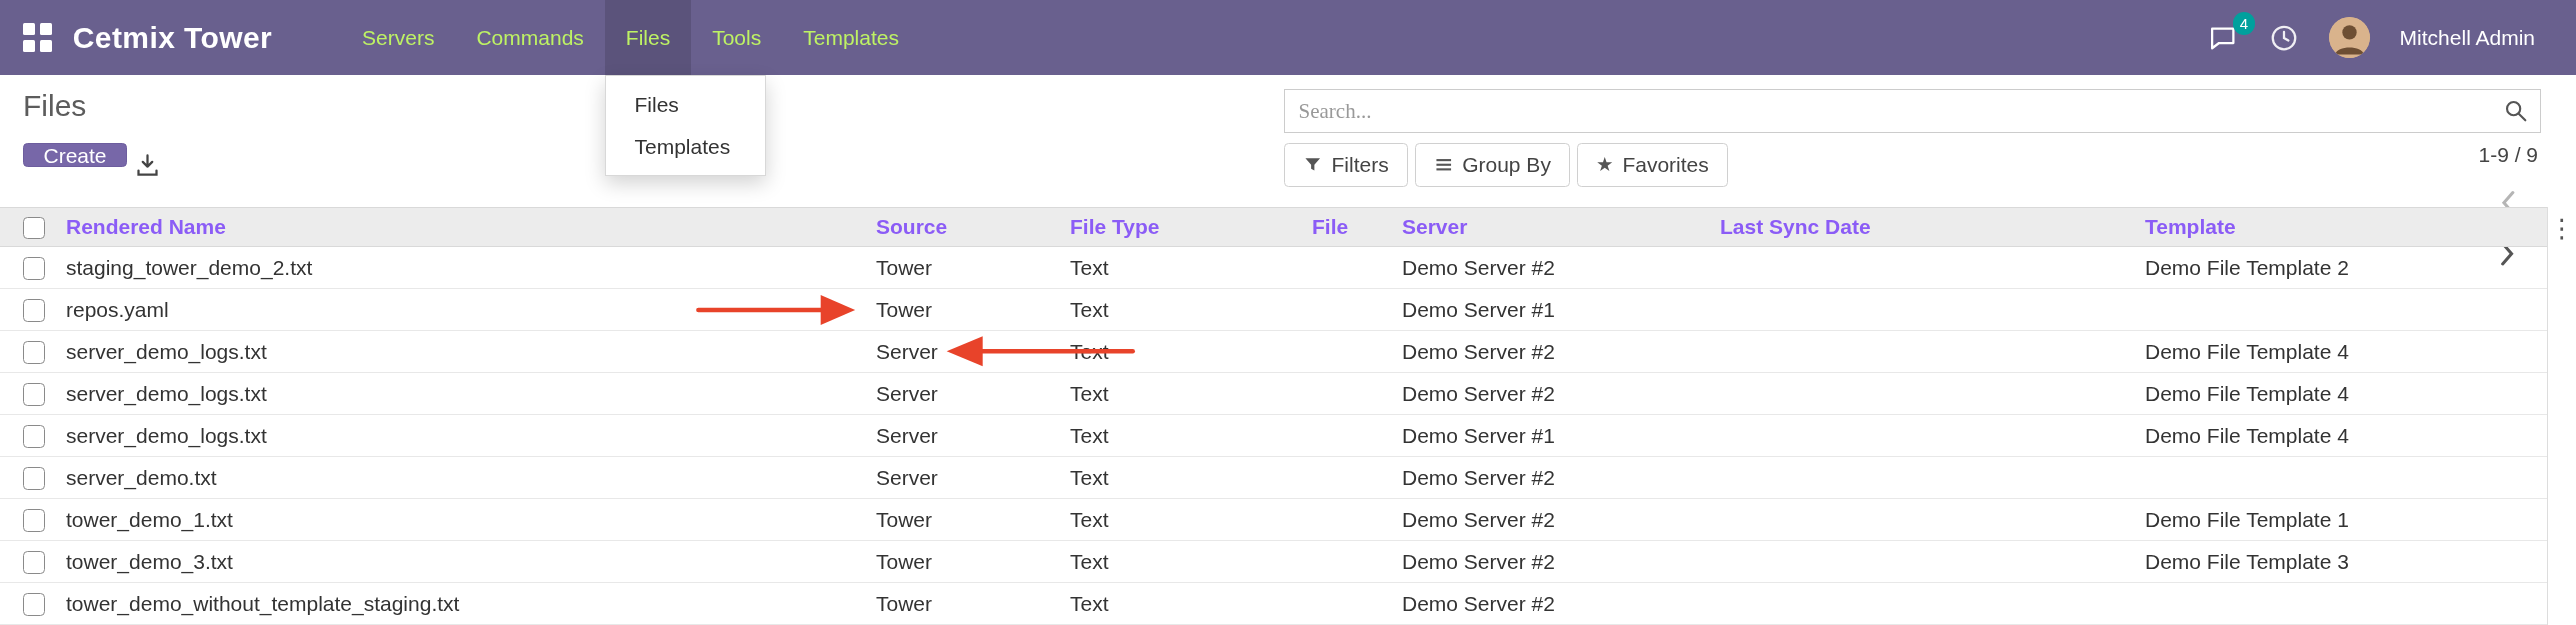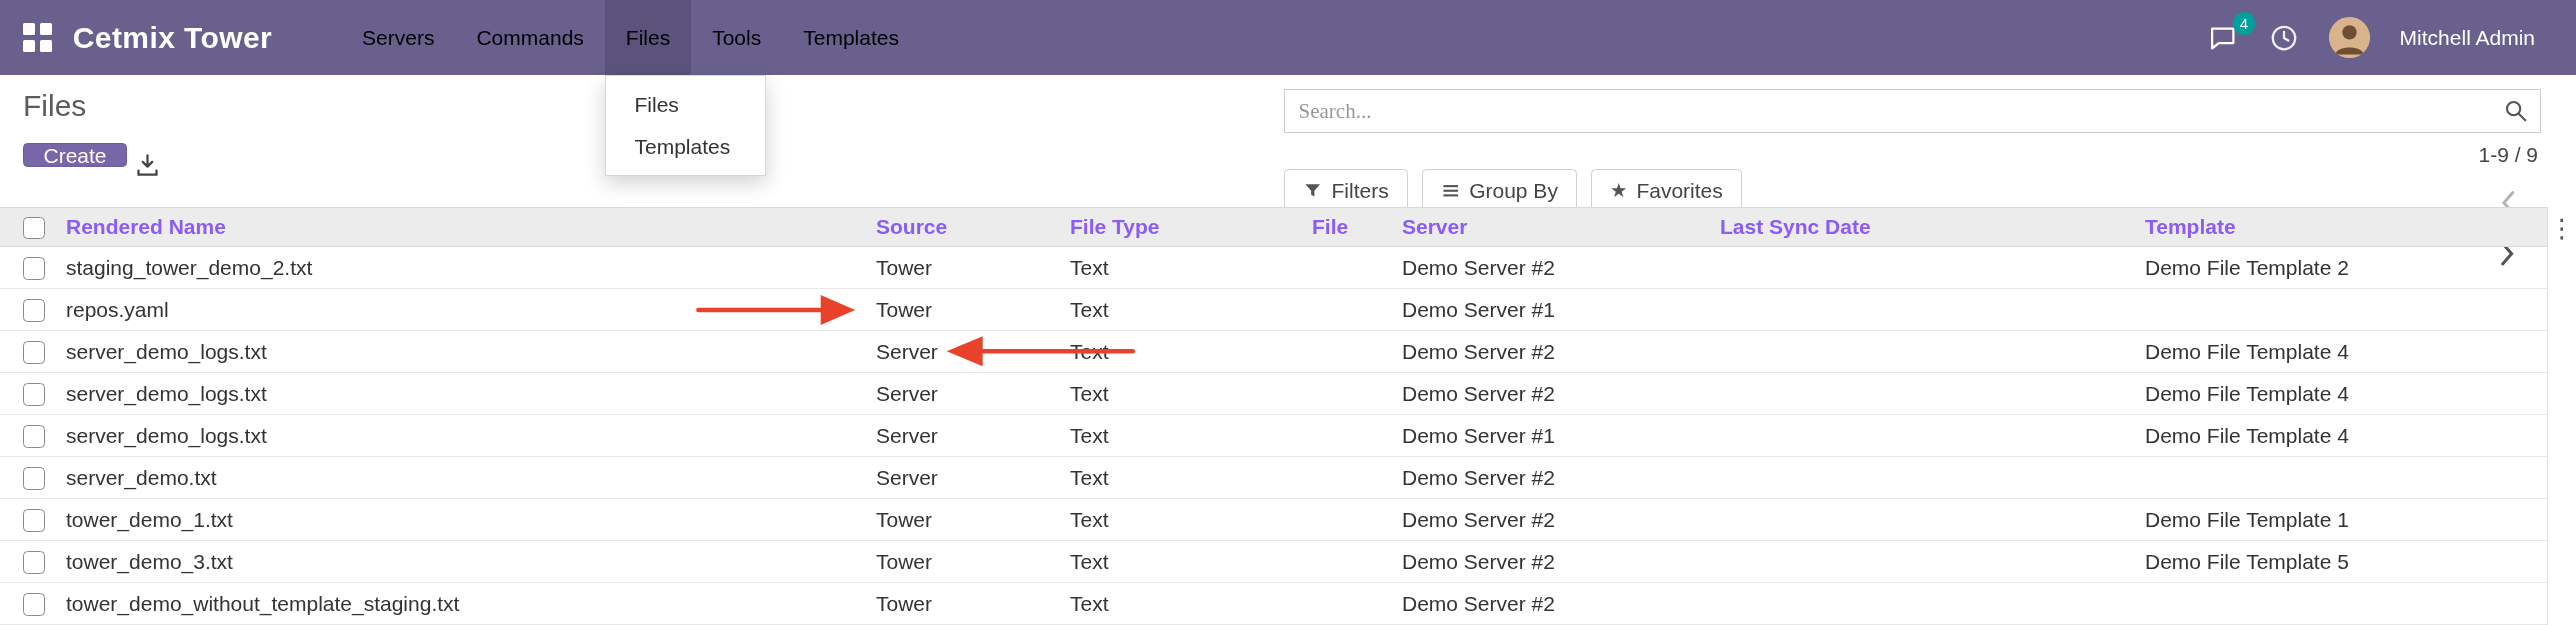--- a/index.html
+++ b/index.html
@@ -13,21 +13,21 @@
   .topnav {
     position:absolute; top:0; left:0; right:0; height:75px;
     background:#69608e; color:#fff;
     display:flex; align-items:center; justify-content:space-between;
   }
   .nav-left { display:flex; align-items:center; height:100%; }
   .apps-icon { margin-left:22.5px; display:grid; grid-template-columns:12px 12px; gap:5.3px; cursor:pointer; }
   .apps-icon span { width:12px; height:12px; background:#fff; border-radius:1.5px; }
   .brand { font-size:30px; font-weight:700; margin-left:21px; letter-spacing:0.4px; }
   .menu { display:flex; margin-left:69px; height:75px; align-items:stretch; }
-  .menu a { padding:0 21px; font-size:21px; color:#000000; text-decoration:none; display:flex; align-items:center; cursor:pointer; }
+  .menu a { padding:0 21px; font-size:21px; color:#bef264; text-decoration:none; display:flex; align-items:center; cursor:pointer; }
   .menu a.active { background:rgba(0,0,0,.13); }
   .nav-right { display:flex; align-items:center; margin-right:41px; gap:30px; }
   .sys-icon { position:relative; cursor:pointer; display:flex; align-items:center; }
   .badge {
     position:absolute; top:-10.5px; right:-16.5px; background:#00a09d; color:#fff;
     border-radius:749px; min-width:22.5px; height:22.5px; padding:0 5.3px;
     font-size:15px; display:flex; align-items:center; justify-content:center;
   }
   .avatar { width:41px; height:41px; border-radius:50%; overflow:hidden; background:#d9b38c; cursor:pointer; }
   .username { font-size:21px; cursor:pointer; }
@@ -45,21 +45,21 @@
     position:absolute; left:1284px; top:89px; width:1257px; height:44px;
     border:0.8px solid #ccc; background:#fff; display:flex; align-items:center;
   }
   .search-box input {
     flex:1; border:none; outline:none; font-size:21px; padding:0 13.5px;
     color:#333; font-family:Liberation Serif, serif; background:transparent;
   }
   .search-box input::placeholder { color:#999; }
   .search-box .sicon { margin-right:12px; display:flex; cursor:pointer; }
 
-  .filter-buttons { position:absolute; left:1284px; top:143px; display:flex; gap:14px;margin-top:26px; }
+  .filter-buttons { position:absolute; left:1284px; top:143px; display:flex; gap:7px; }
   .fbtn {
     height:44px; padding:0 18px; border:0.8px solid #d0d0d0; background:#fff;
     border-radius:4.5px; font-size:21px; color:#444; display:flex; align-items:center;
     gap:9px; cursor:pointer; font-family:inherit;
   }
   .star-glyph { font-size:19.5px; color:#555; line-height:1; }
 
   .pager { position:absolute; top:143px; right:38px; height:44px; display:flex; align-items:center; gap:19.5px;flex-direction:column; }
   .pager-text { font-size:21px; color:#444; }
   .pg-btn { background:none; border:none; cursor:pointer; padding:3px; display:flex; }
@@ -293,21 +293,21 @@
         <td>Demo File Template 1</td>
       </tr>
       <tr>
         <td class="col-check-cell"><span class="checkbox"></span></td>
         <td>tower_demo_3.txt</td>
         <td>Tower</td>
         <td>Text</td>
         <td></td>
         <td>Demo Server #2</td>
         <td></td>
-        <td>Demo File Template 5</td>
+        <td>Demo File Template 3</td>
       </tr>
       <tr>
         <td class="col-check-cell"><span class="checkbox"></span></td>
         <td>tower_demo_without_template_staging.txt</td>
         <td>Tower</td>
         <td>Text</td>
         <td></td>
         <td>Demo Server #2</td>
         <td></td>
         <td></td>

